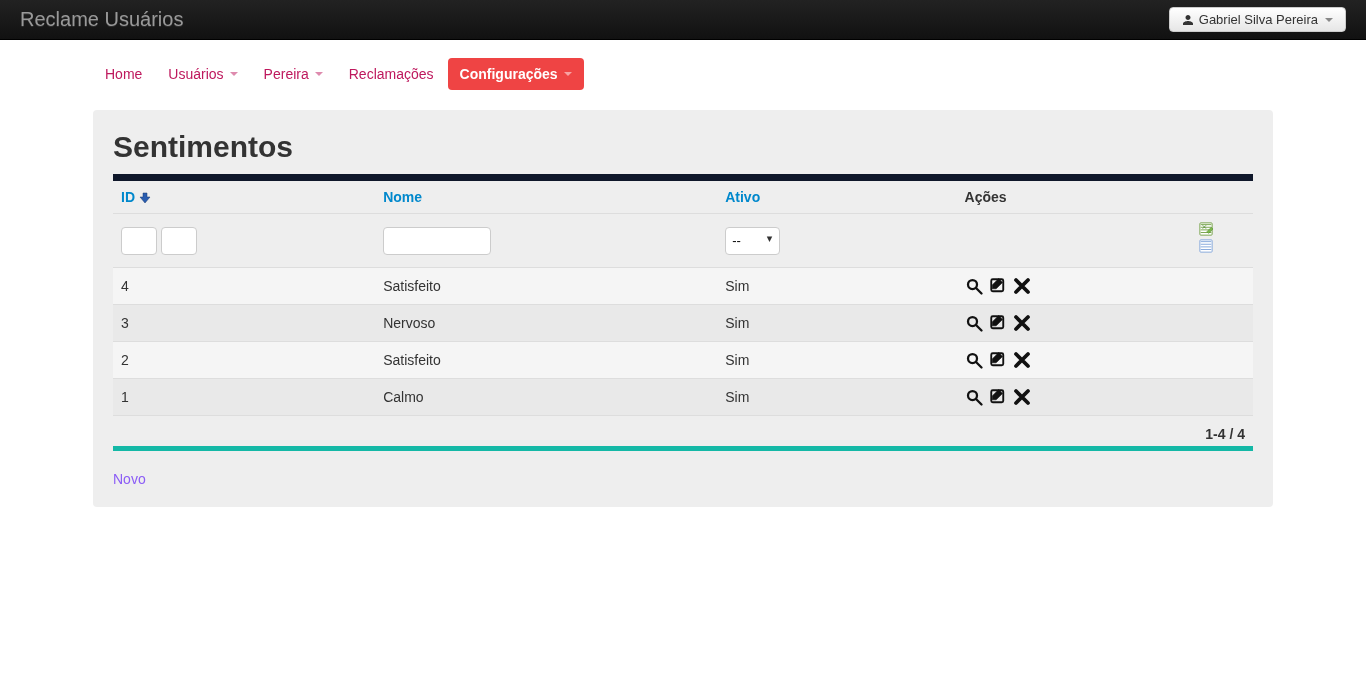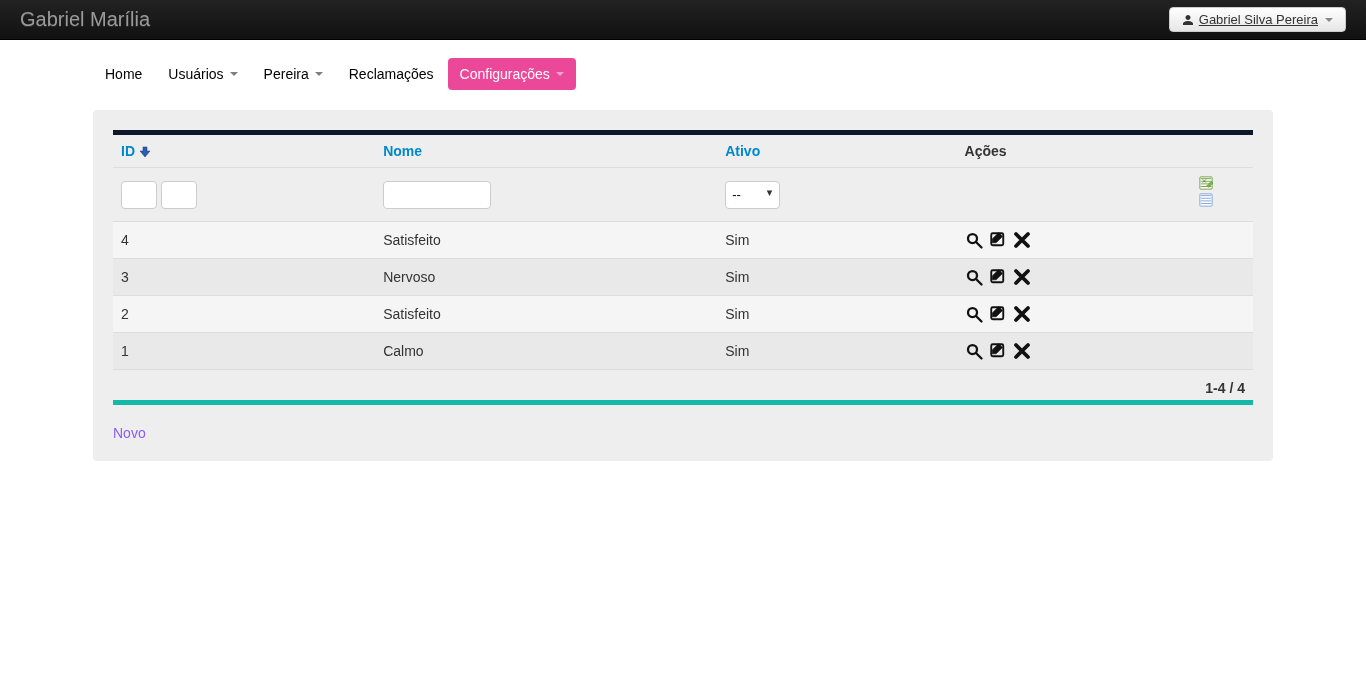--- a/index.html
+++ b/index.html
@@ -28,21 +28,20 @@
     background: linear-gradient(to bottom, #fff, #e6e6e6);
     border: 1px solid #ccc;
     border-radius: 4px;
     padding: 4px 12px;
     font-size: 13px;
     display: flex;
     align-items: center;
     gap: 5px;
     cursor: pointer;
     color: #333;
-    text-decoration: underline;
   }
   .user-dropdown .caret {
     display: inline-block;
     width: 0; height: 0;
     border-left: 4px solid transparent;
     border-right: 4px solid transparent;
     border-top: 4px solid #888;
     margin-left: 2px;
   }
   .user-icon {
@@ -54,31 +53,32 @@
     max-width: 1200px;
     margin: 0 auto;
     padding: 0 10px;
   }
   .main-nav {
     margin-top: 18px;
     display: flex;
     gap: 2px;
   }
   .main-nav a {
-    color: #000000;
+    color: #be185d;
     text-decoration: none;
     padding: 8px 12px;
     border-radius: 4px;
     display: inline-flex;
     align-items: center;
     gap: 4px;
   }
   .main-nav a.active {
-    background: #ec4899;
+    background: #ef4444;
     color: #fff;
+    font-weight: bold;
   }
   .main-nav .nav-caret {
     display: inline-block;
     width: 0; height: 0;
     border-left: 4px solid transparent;
     border-right: 4px solid transparent;
     border-top: 4px solid currentColor;
     opacity: 0.5;
     margin-left: 2px;
   }
@@ -96,21 +96,21 @@
     color: #333;
     margin-bottom: 10px;
   }
   
   table {
     width: 100%;
     border-collapse: collapse;
   }
   thead th {
     text-align: left;
-    border-top: 5px solid #0f172a;
+    border-top: 7px solid #0f172a;
     border-bottom: 1px solid #ddd;
     padding: 8px;
     font-weight: bold;
   }
   thead th a { color: #0088cc; text-decoration: none; }
   .sort-icon {
     display: inline-block;
     vertical-align: middle;
   }
   .filter-row td {
@@ -182,21 +182,21 @@
   }
   .new-link {
     color: #8b5cf6;
     text-decoration: none;
   }
 </style>
 </head>
 <body>
 
 <div class="navbar">
-  <span class="navbar-brand">Gabriel Marília</span>
+  <span class="navbar-brand">Reclame Usuários</span>
   <div class="user-dropdown">
     <svg class="user-icon" viewBox="0 0 24 24">
         <path d="M12 12c2.7 0 5-2.3 5-5s-2.3-5-5-5-5 2.3-5 5 2.3 5 5 5zm0 2c-3.3 0-10 1.7-10 5v3h20v-3c0-3.3-6.7-5-10-5z"></path>
       </svg>
     <span>Gabriel Silva Pereira</span>
     <span class="caret"></span>
   </div>
 </div>
 
 <div class="container">
@@ -212,20 +212,21 @@
       <span class="nav-caret"></span>
     </a>
     <a href="#">Reclamações</a>
     <a href="#" class="active">
       <span>Configurações</span>
       <span class="nav-caret"></span>
     </a>
   </div>
 
   <div class="panel">
+    <h1>Sentimentos</h1>
 
     <table>
       <colgroup>
         <col style="width:23%">
         <col style="width:30%">
         <col style="width:21%">
         <col style="width:26%">
       </colgroup>
       <thead>
         <tr>

